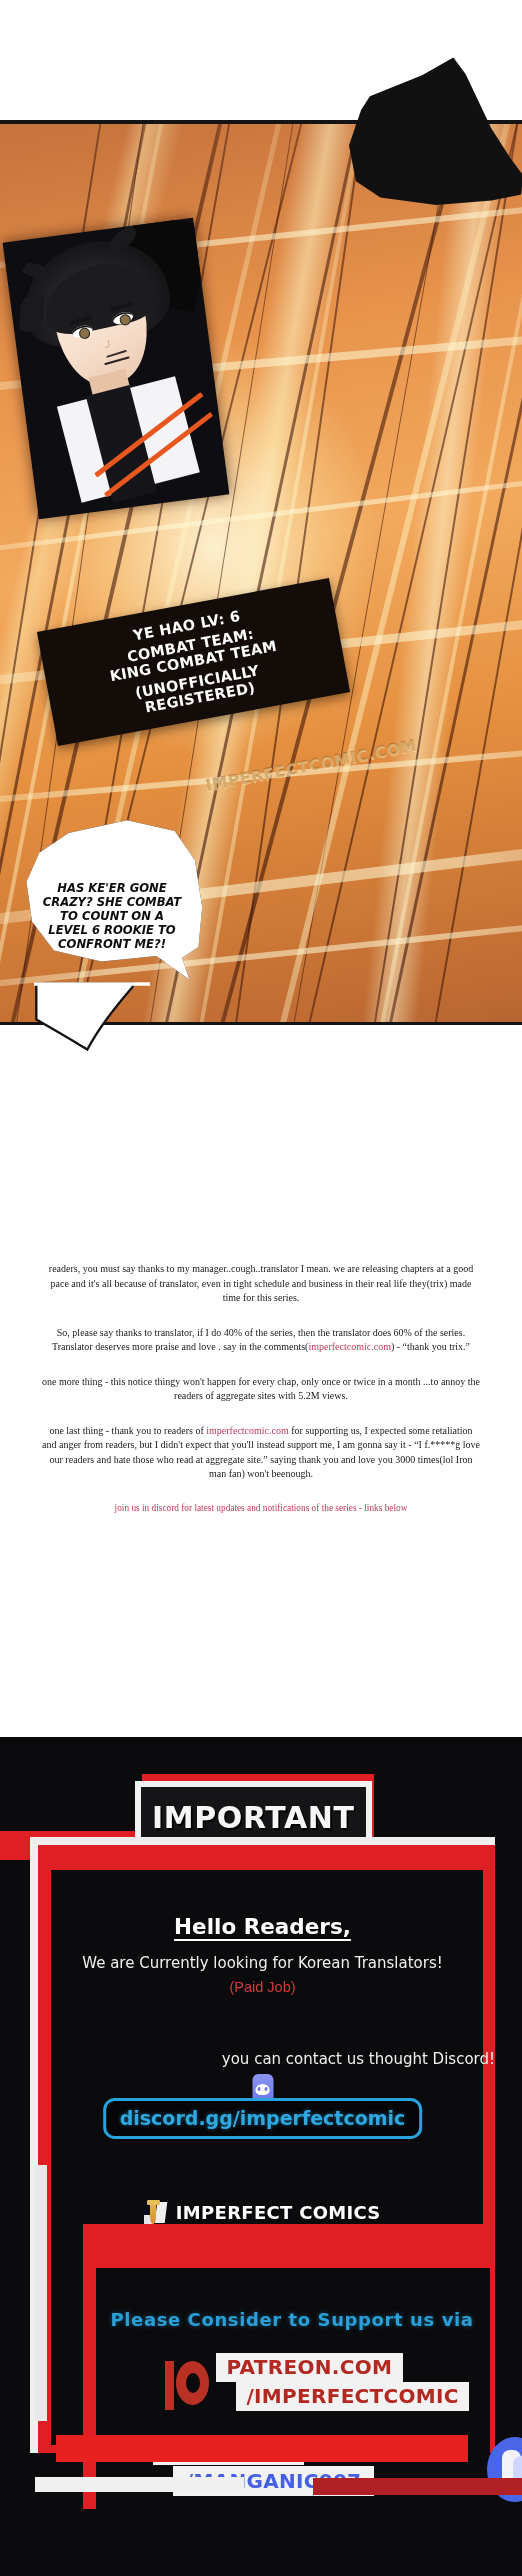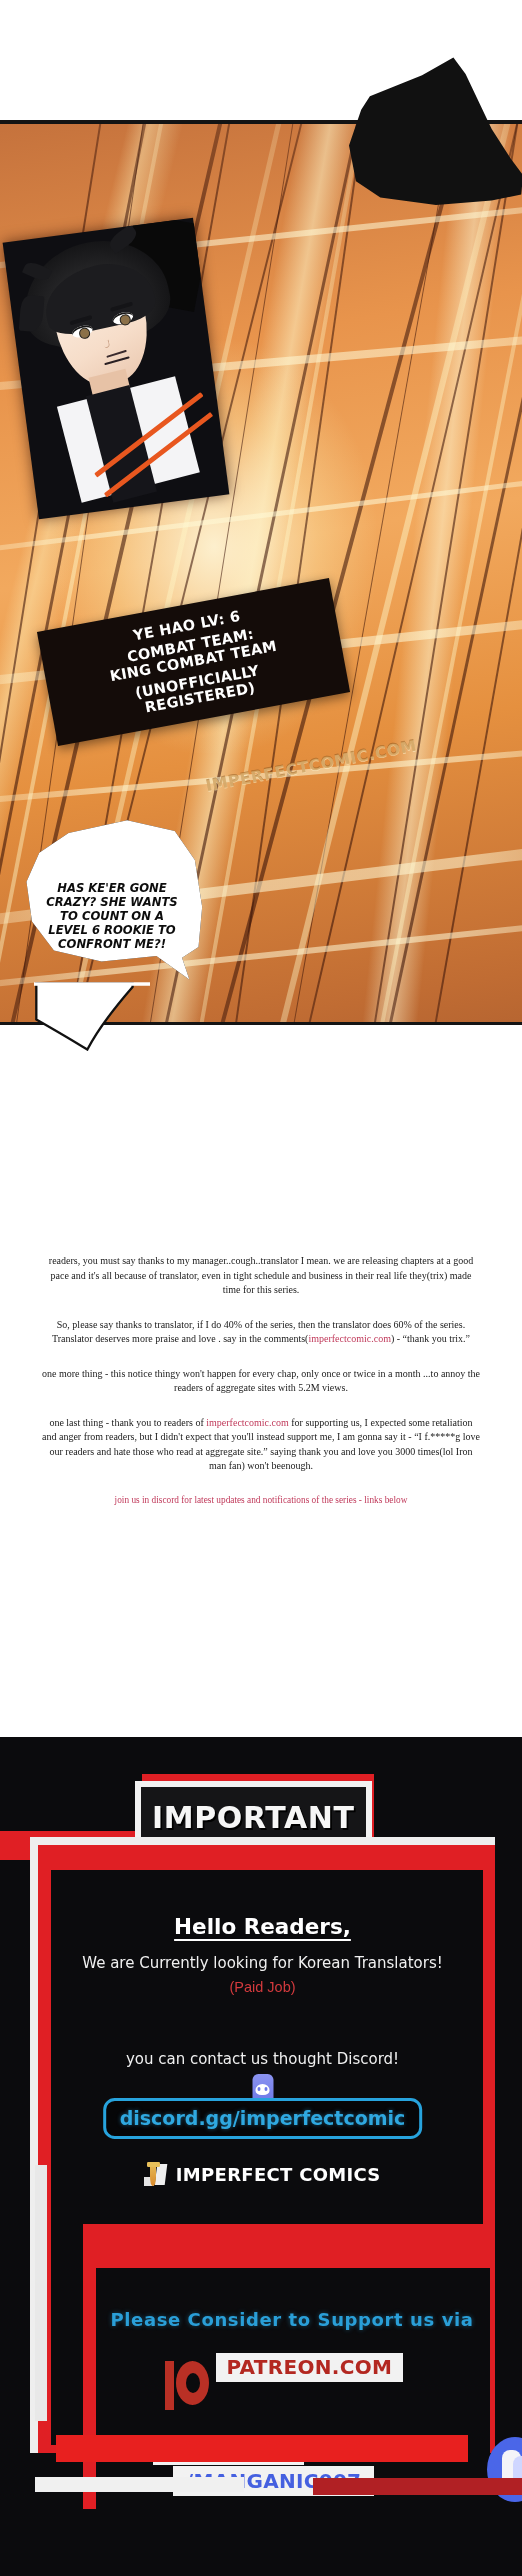--- a/index.html
+++ b/index.html
@@ -134,21 +134,21 @@
 
   
   .tail-2{position:absolute;left:34px;top:982px;width:116px;height:69px;z-index:41;}
 
   
   .notes{
     position:absolute;left:0;top:1246px;width:522px;
     text-align:center;color:#1a1a1a;
     font-family:"Liberation Serif",serif;font-size:10px;line-height:1.45;
   }
-  .notes p{margin:8px 0 20px 0;padding:0 41px;}
+  .notes p{margin:16px 0 20px 0;padding:0 41px;}
   .notes .lnk{color:#c0395a;}
   .notes .discord-line{color:#c0395a;font-size:9.3px;margin-top:8.1px;}
 
   
   .promo{
     position:absolute;left:0;top:1737px;width:522px;height:839px;
     background:#0b0b0d;overflow:hidden;
   }
   .imp-wrap{position:absolute;left:135px;top:37px;width:244px;height:77px;}
   .imp-red{position:absolute;left:7px;top:0;width:232px;height:72px;background:#e01f24;}
@@ -191,21 +191,21 @@
   .discord-face::before{left:2.3px;} .discord-face::after{right:2.3px;}
   .discord-pill{
     position:absolute;left:50%;transform:translateX(-50%);
     padding:6.4px 14px;border:3.5px solid #27a3dd;border-radius:11.6px;background:#060608;
   }
   .discord-pill span{
     color:#2fa8e0;font-family:"DejaVu Sans",sans-serif;font-weight:bold;font-size:19px;
     text-shadow:0 0 4.6px rgba(47,168,224,.5);
   }
 
-  .logo-row{position:absolute;left:0;right:0;display:flex;align-items:center;justify-content:center;gap:7px;}
+  .logo-row{position:absolute;left:0;right:0;display:flex;align-items:center;justify-content:center;gap:7px;margin-top:38px;}
   .logo-mark{position:relative;width:24.4px;height:25.6px;}
   .logo-mark .lm-page{position:absolute;left:11.6px;top:2.3px;width:10px;height:21px;background:#efefef;transform:skewX(-7deg);}
   .logo-mark .lm-pen{position:absolute;left:5.2px;top:0;width:6.4px;height:24.4px;background:linear-gradient(#e8c05a,#d9892a);border-radius:1.2px 1.2px 40% 40%;}
   .logo-mark .lm-cap{position:absolute;left:2.3px;top:0;width:12.8px;height:5.2px;background:#e8c05a;border-radius:1.2px;}
   .logo-mark .lm-stack{position:absolute;left:0;top:15px;width:9.3px;height:9.3px;background:#e5e5e5;}
   .logo-text{
     color:#fff;font-family:"DejaVu Sans",sans-serif;font-weight:bold;font-size:18px;letter-spacing:0.3px;
   }
 
   .support-frame{position:absolute;left:53px;top:387px;width:418px;height:290px;}
@@ -322,21 +322,21 @@
 
     <div class="wm">IMPERFECTCOMIC.COM</div>
   </div>
 
   <div class="bubble-1-outline"></div>
 
   <div class="bubble-2-outline"></div>
   <div class="bubble bubble-2">
     <div class="txt">
       <div>HAS KE'ER GONE</div>
-      <div>CRAZY? SHE WANTS</div>
+      <div>CRAZY? SHE COMBAT</div>
       <div>TO COUNT ON A</div>
       <div>LEVEL 6 ROOKIE TO</div>
       <div>CONFRONT ME?!</div>
     </div>
   </div>
   <svg class="tail-2" viewBox="0 0 200 118">
     <path d="M4 2 L4 64 Q60 96 92 116 Q116 70 170 8 L170 2 Z" fill="#ffffff" stroke="#111" stroke-width="4"></path>
     <rect x="0" y="0" width="200" height="6" fill="#ffffff"></rect>
   </svg>
 
@@ -366,21 +366,21 @@
 
     <div class="main-frame">
       <div class="mf-white"></div>
       <div class="mf-red"></div>
       <div class="mf-black"></div>
 
       <div class="hello">Hello Readers,</div>
       <div class="promo-line" style="top:117px;">We are Currently looking for Korean Translators!</div>
       <div class="paid" style="top:142px;">(Paid Job)</div>
 
-      <div class="promo-line" style="top:213px;">you can contact us thought Discord!</div>
+      <div class="promo-line" style="top:213px;text-align:right;">you can contact us thought Discord!</div>
 
       <div class="discord-icon" style="top:237px;">
         <div class="discord-face"></div>
       </div>
       <div class="discord-pill" style="top:261px;">
         <span>discord.gg/imperfectcomic</span>
       </div>
 
       <div class="logo-row" style="top:325px;">
         <div class="logo-mark">
@@ -399,20 +399,23 @@
 
         <div class="patreon-row">
           <div class="patreon-dot">
             <div class="pd-bar"></div>
               <div class="pd-circ"></div>
               <div class="pd-hole"></div>
           </div>
           <div class="tag-white pt-red" style="left:53px;top:0;padding:2.3px 10.5px;">
             <span>PATREON.COM</span>
           </div>
+          <div class="tag-white pt-red" style="left:73px;top:29px;padding:2.3px 10.5px;">
+            <span>/IMPERFECTCOMIC</span>
+          </div>
         </div>
 
         <div class="paypal-row">
           <div class="tag-white pp-blue" style="left:0;top:0;padding:2.9px 12.8px;">
             <span>PAYPAL.ME</span>
           </div>
           <div class="tag-white pp-blue" style="left:20px;top:31px;padding:2.9px 12.8px;">
             <span>/MANGANIC007</span>
           </div>
           <div class="paypal-mark"></div>

